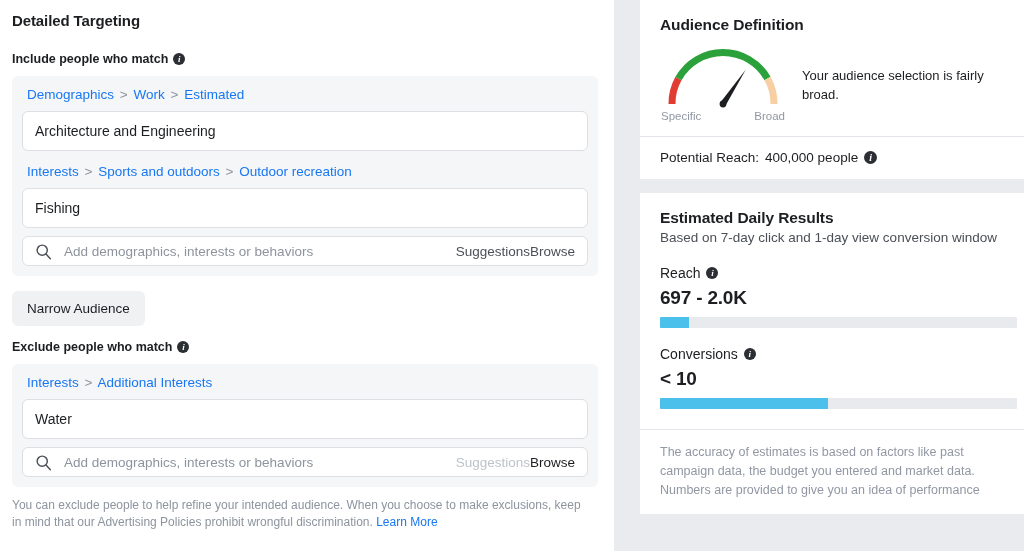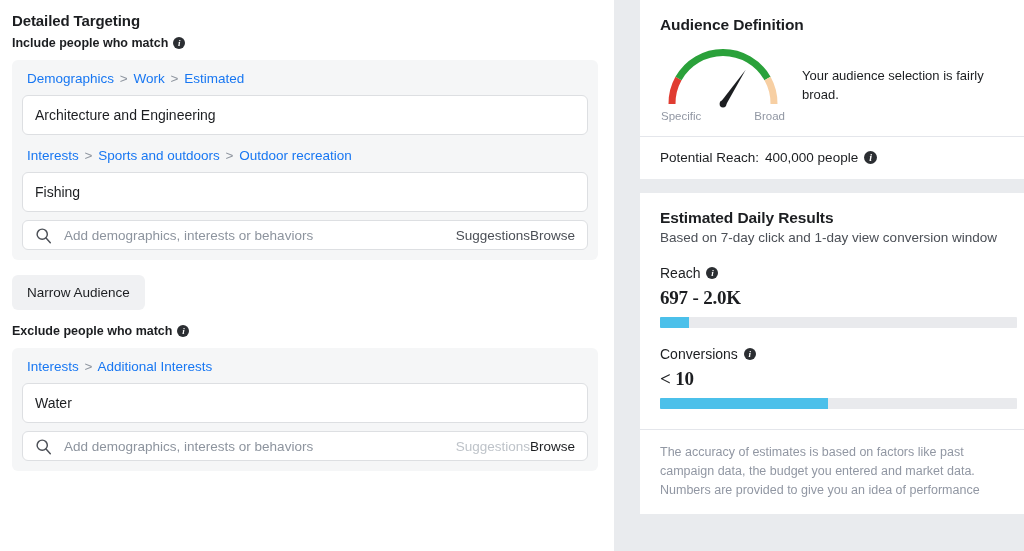--- a/index.html
+++ b/index.html
@@ -13,21 +13,21 @@
 
   
   .left-panel {
     width: 614px; height: 551px;
     background: #ffffff;
     padding: 12px 16px 0 12px;
     overflow: hidden;
   }
   .section-title {
     font-size: 15px; font-weight: bold; color: #1c1e21;
-    letter-spacing: -0.1px; margin-bottom: 7px;
+    letter-spacing: -0.1px; margin-bottom: 23px;
   }
   .sub-label {
     font-size: 12.5px; font-weight: bold; color: #1c1e21;
     display: flex; align-items: center; gap: 5px; margin-bottom: 10px;
   }
 
   .target-group {
     background: #f5f6f7;
     border-radius: 6px;
     padding: 10px 10px 10px 10px;
@@ -135,21 +135,21 @@
 
   .est-sub { font-size: 13.5px; color: #4b4f56; line-height: 19px; margin-top: 1px; }
 
   .metric { margin-top: 18px; }
   .metric-label {
     font-size: 14px; color: #1c1e21;
     display: flex; align-items: center; gap: 6px;
   }
   .metric-value {
     font-size: 19px; font-weight: bold; color: #1c1e21;
-    letter-spacing: -0.2px; margin-top: 6px; font-family: Liberation Serif, serif;
+    letter-spacing: -0.2px; margin-top: 6px;
   }
   .bar-track {
     height: 11px; background: #e9eaed; border-radius: 1px;
     margin-top: 8px; overflow: hidden;
   }
   .bar-fill { height: 100%; background: #4bc0ea; }
 
   .accuracy {
     font-size: 12.5px; color: #9197a3; line-height: 19px;
     padding-top: 13px;
@@ -227,20 +227,24 @@
           </svg>
         </span>
         <input class="search-input" type="text" placeholder="Add demographics, interests or behaviors" style="">
         <span class="search-actions">
           <span class="act muted">Suggestions</span>
           <span class="act strong">Browse</span>
         </span>
       </div>
     </div>
 
+    <div class="disclaimer">
+      <span>You can exclude people to help refine your intended audience. When you choose to make exclusions, keep in mind that our Advertising Policies prohibit wrongful discrimination.</span>
+      <span class="lm">Learn More</span>
+    </div>
   </div>
 
   <div class="right-panel">
 
     <div class="card">
       <div class="card-title">Audience Definition</div>
 
       <div class="gauge-row">
         <div class="gauge-wrap">
           <svg width="126" height="66" viewBox="0 0 126 66">

